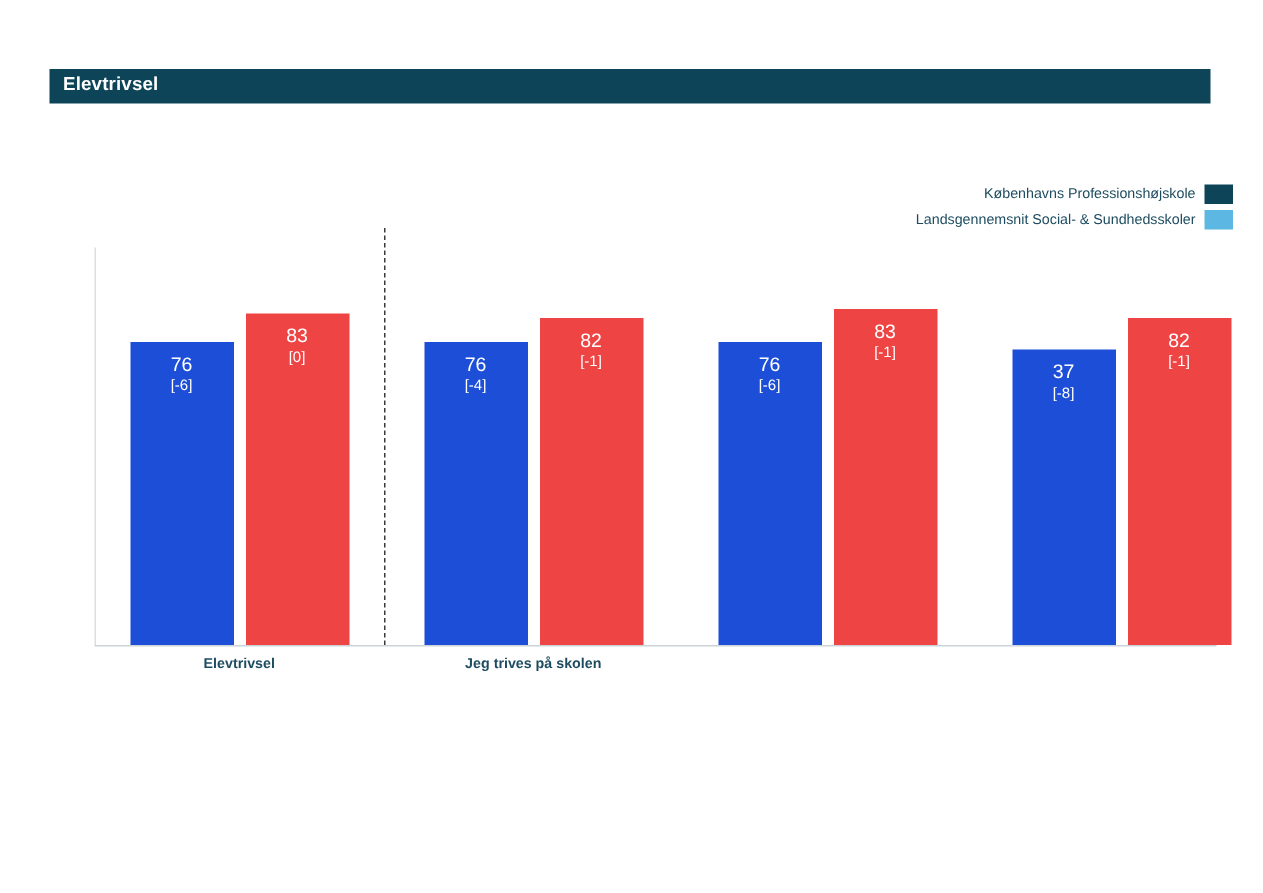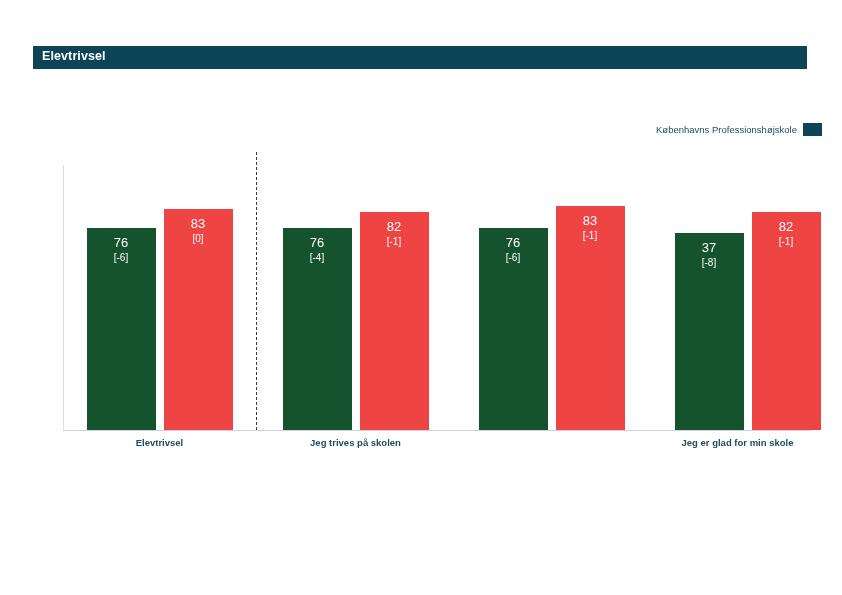--- a/index.html
+++ b/index.html
@@ -135,21 +135,21 @@
     display: flex;
     align-items: flex-end;
     justify-content: center;
     gap: 8px;
   }
   .bar {
     position: relative;
     width: 69px;
     box-sizing: border-box;
   }
-  .bar.dark  { background: #14532d; }
+  .bar.dark  { background: #1d4ed8; }
   .bar.light { background: #ef4444; }
 
   .bar-value {
     position: absolute;
     left: 0;
     right: 0;
     top: 7px;
     text-align: center;
     color: #ffffff;
     font-size: 13px;
@@ -185,20 +185,24 @@
   <span class="title-text">Elevtrivsel</span>
 </div>
 
 <div id="chart">
 
   <div id="legend">
     <div class="legend-row">
       <span class="legend-label">Københavns Professionshøjskole</span>
       <span class="legend-swatch dark"></span>
     </div>
+    <div class="legend-row">
+      <span class="legend-label">Landsgennemsnit Social- &amp; Sundhedsskoler</span>
+      <span class="legend-swatch light"></span>
+    </div>
   </div>
 
   <div id="plot">
     <div id="y-axis-line"></div>
     <div id="y-axis-line-right"></div>
     <div id="x-axis-line"></div>
     <div id="group-separator"></div>
 
     <div class="group" style="left:0px;width:193px;">
       <div class="bars">
@@ -245,17 +249,16 @@
       <div class="bars">
         <div class="bar dark" style="height:197px;">
           <span class="bar-value">37</span>
           <span class="bar-delta">[-8]</span>
         </div>
         <div class="bar light" style="height:218px;">
           <span class="bar-value">82</span>
           <span class="bar-delta">[-1]</span>
         </div>
       </div>
-      <div class="cat-label" style="left:-10px;width:193px;">Jeg er glad for min skole</div>
     </div>
 
   </div>
 </div>
 
 </body></html>

